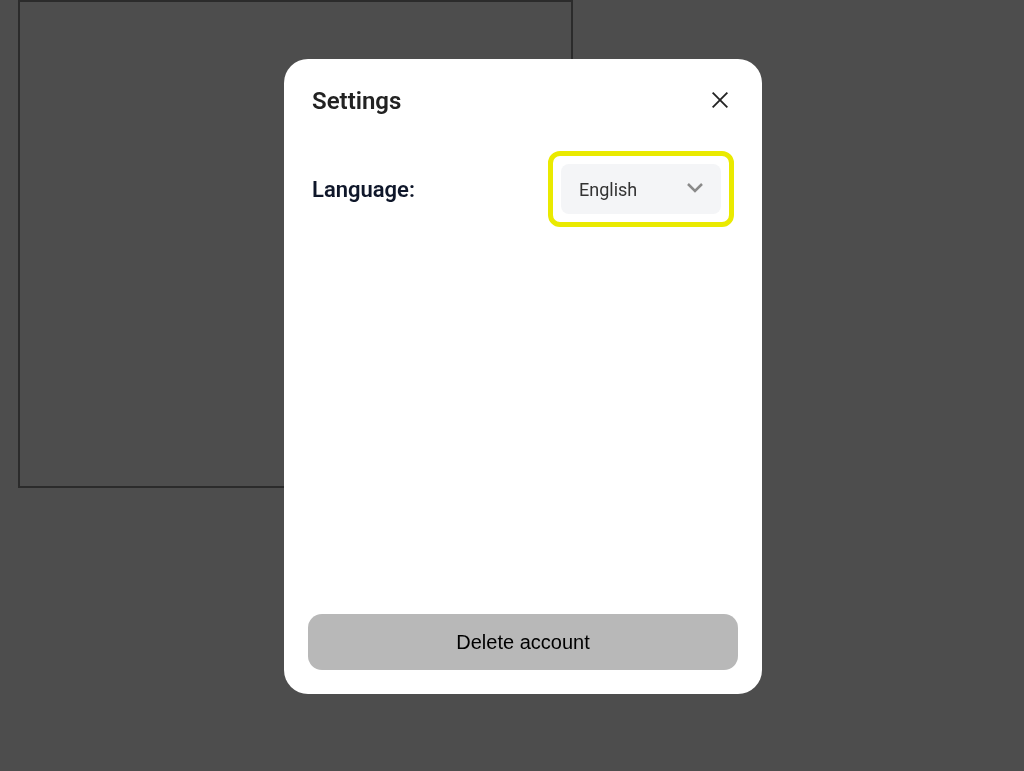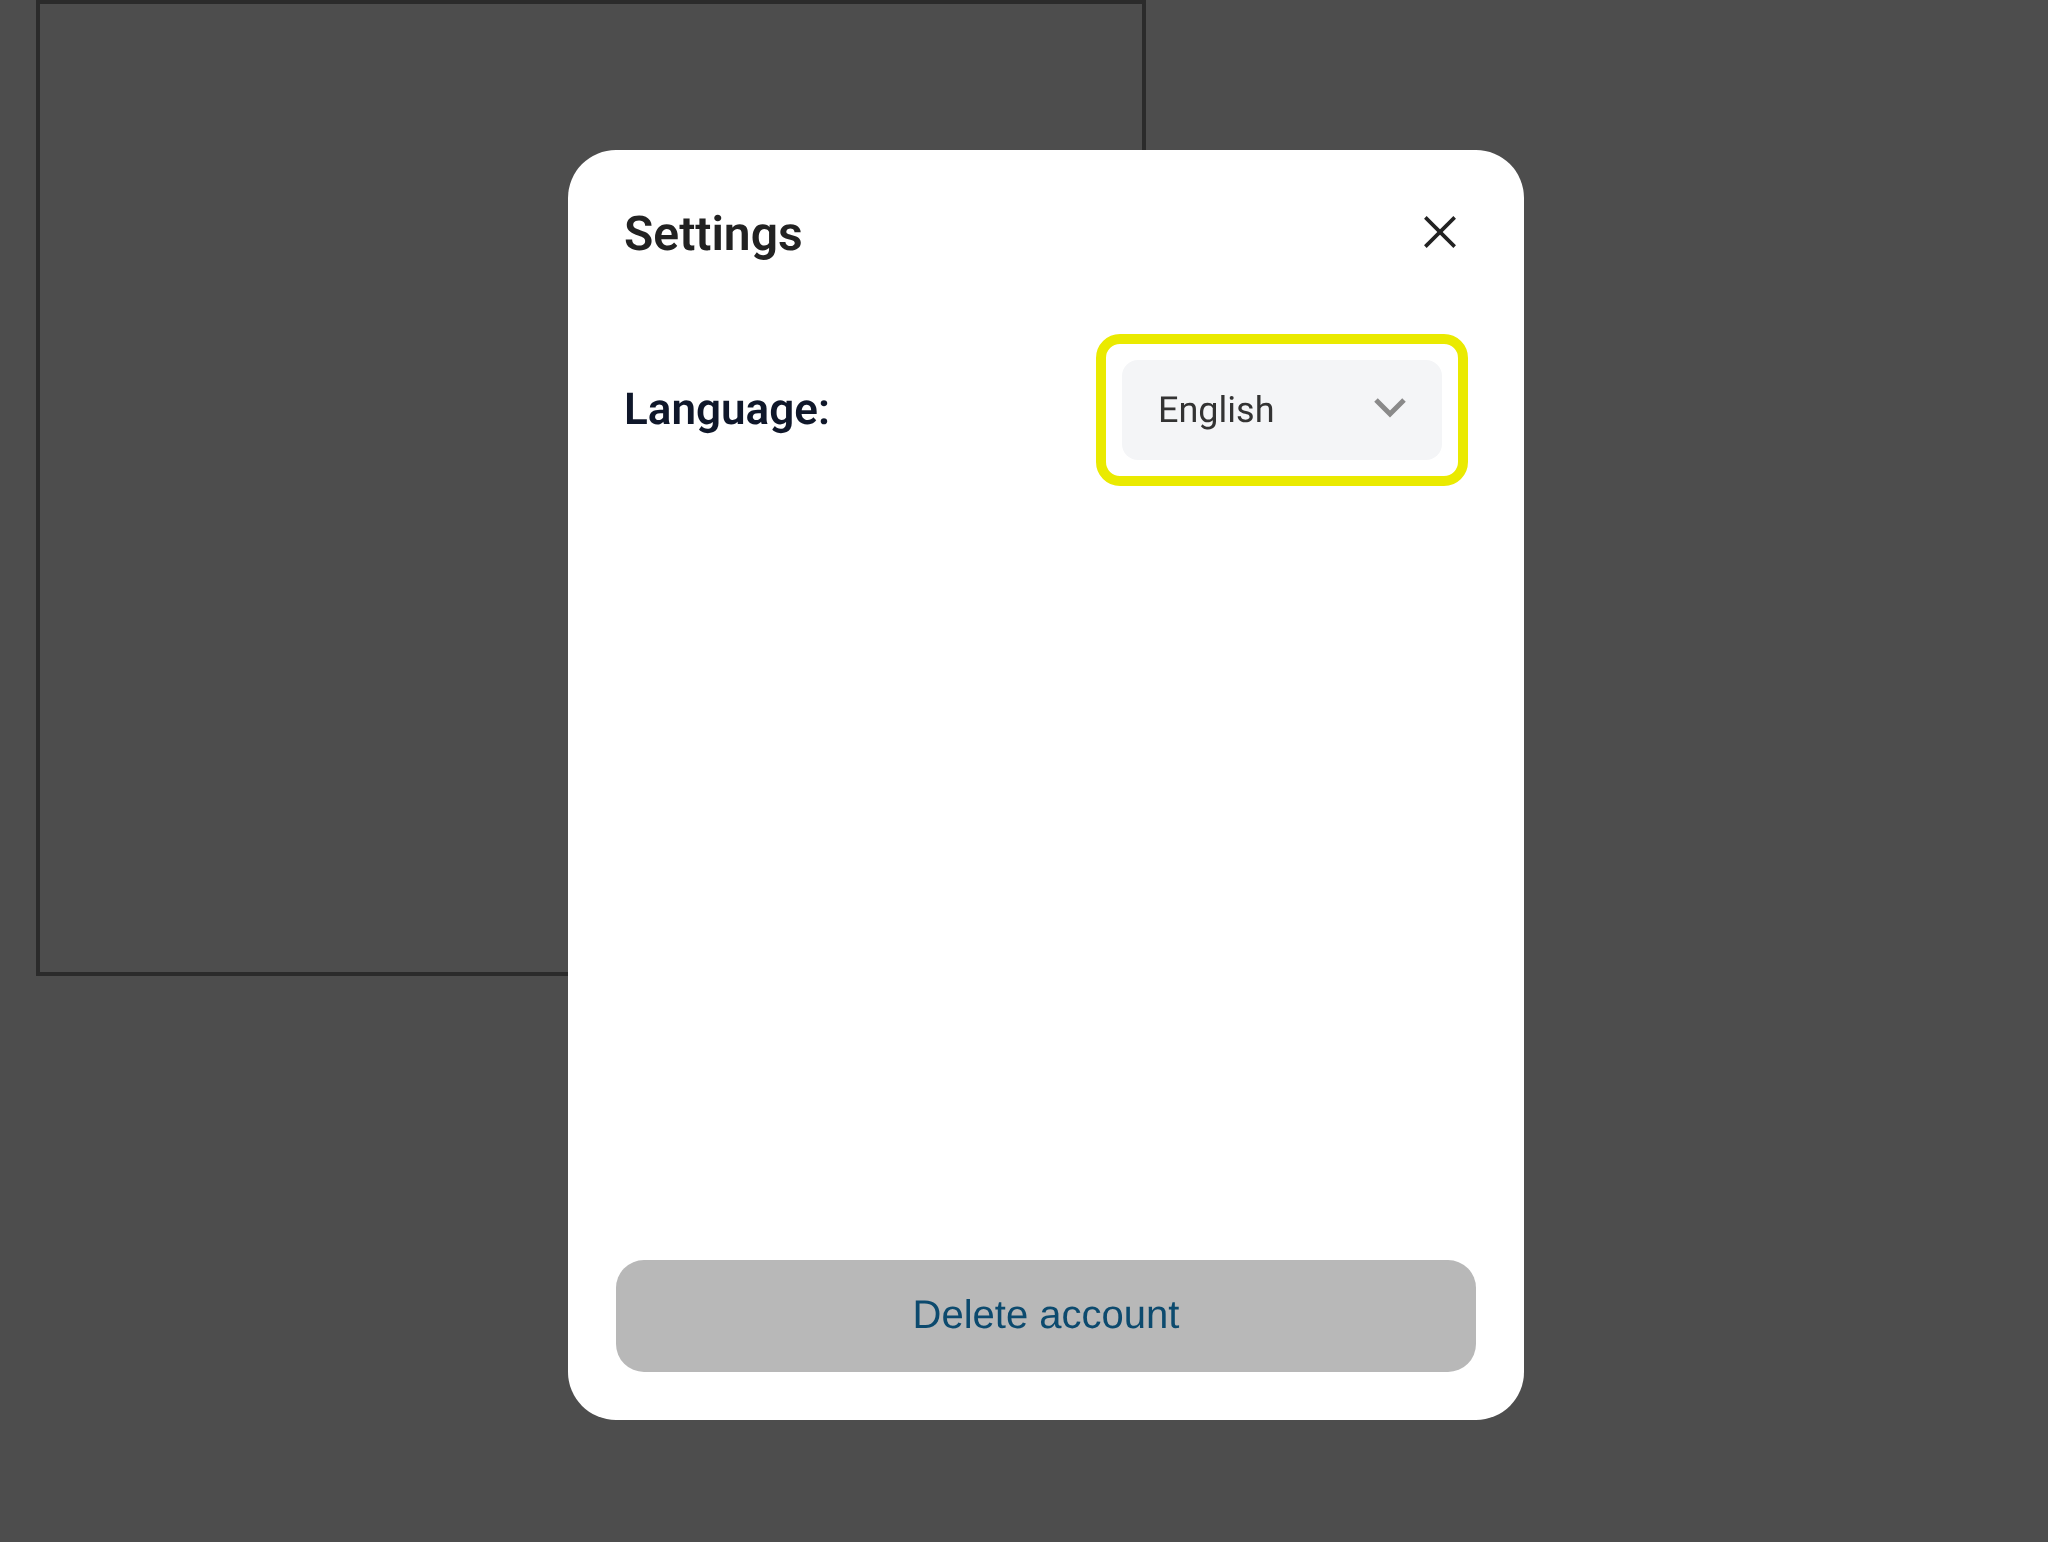--- a/index.html
+++ b/index.html
@@ -19,21 +19,21 @@
       position: absolute;
       top: 0;
       left: 18px;
       width: 555px;
       height: 488px;
       border: 2px solid #2b2b2b;
       background: #4d4d4d;
     }
     .modal {
       position: absolute;
-      top: 75px;
+      top: 59px;
       left: 284px;
       width: 478px;
       height: 635px;
       background: #ffffff;
       border-radius: 24px;
       padding: 28px 24px 24px 24px;
       display: flex;
       flex-direction: column;
     }
     .modal-header {
@@ -106,21 +106,21 @@
       stroke: #8a8a8a;
       stroke-width: 2.5;
       fill: none;
     }
     .delete-btn {
       width: 100%;
       height: 56px;
       background: #b8b8b8;
       border: none;
       border-radius: 14px;
-      color: #0c4a6e;
+      color: #000000;
       font-size: 20px;
       font-weight: 400;
       cursor: pointer;
     }
   </style>
 </head>
 <body>
 
 <div class="background-box"></div>
 

